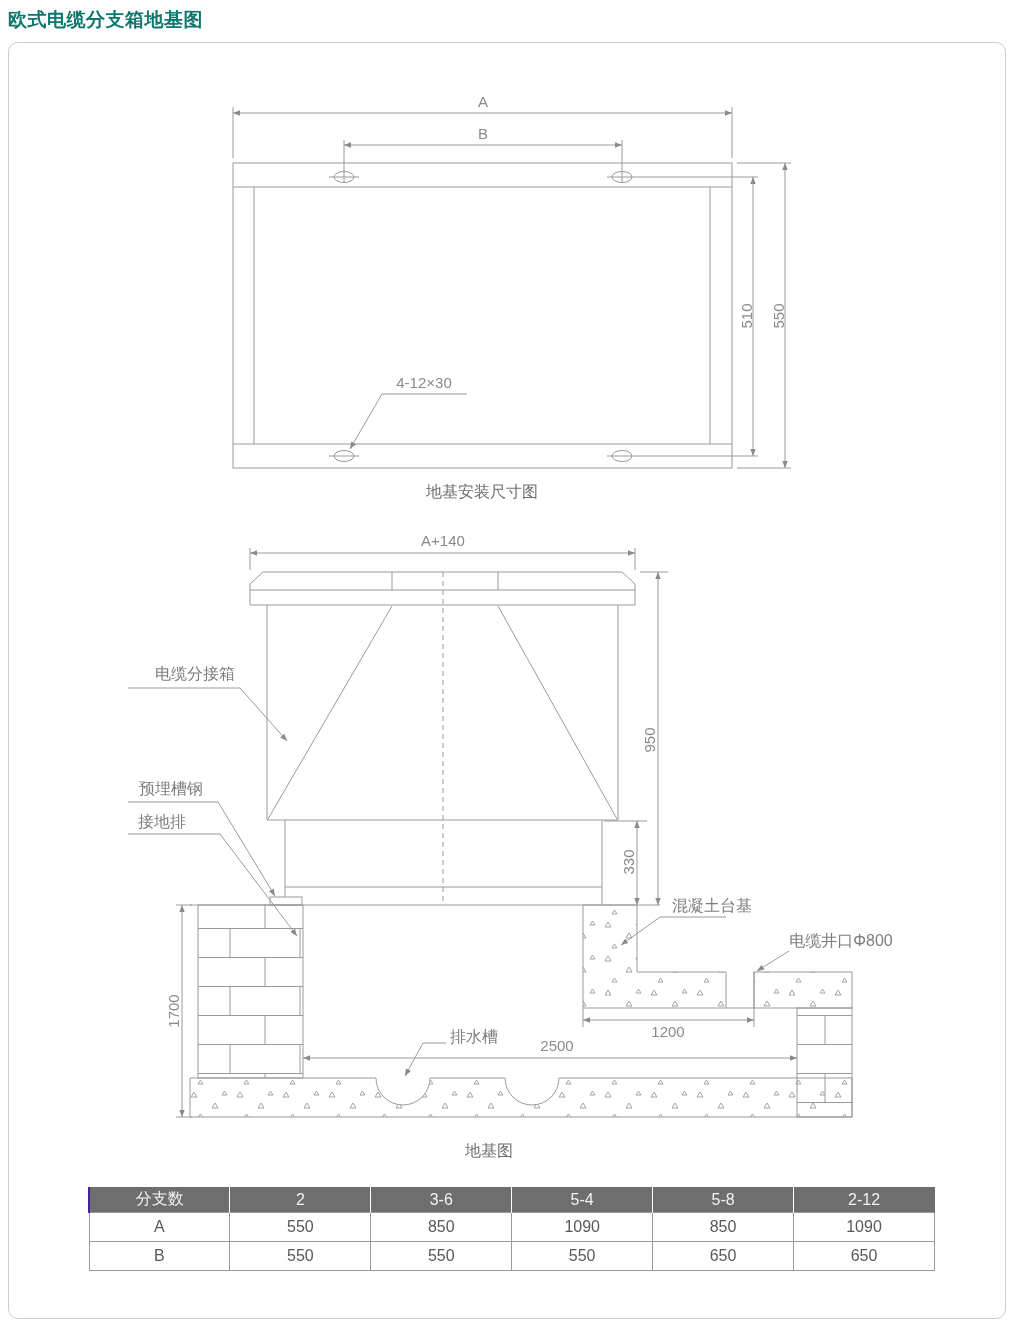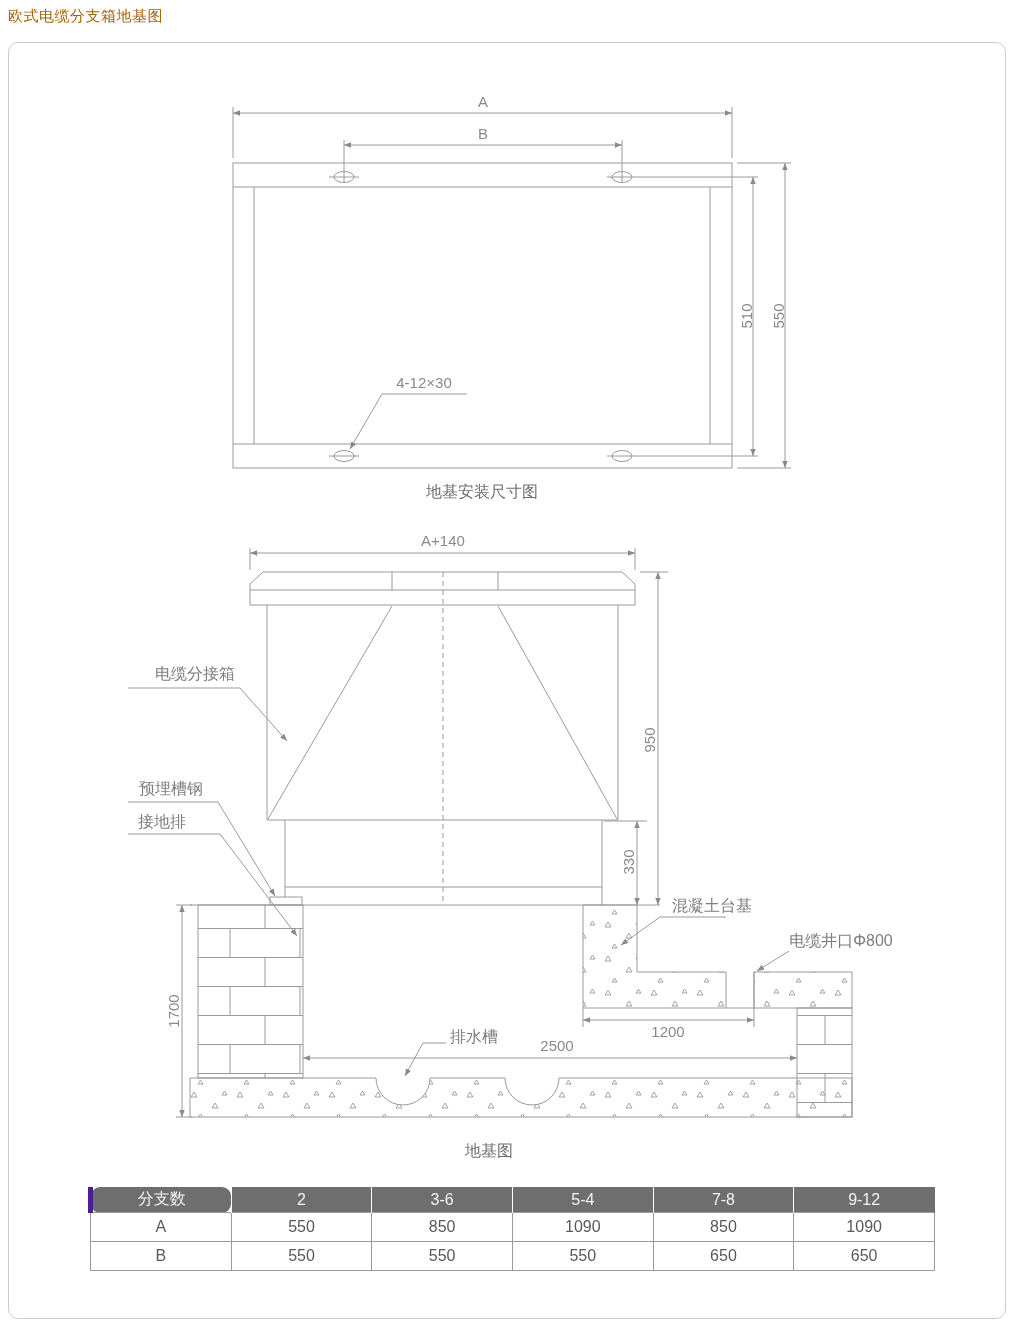--- a/index.html
+++ b/index.html
@@ -1,25 +1,25 @@
 <!DOCTYPE html>
 <html><head>
 <meta charset="utf-8">
 <style>
   html,body{margin:0;padding:0;background:#fff;}
   body{width:1016px;height:1326px;position:relative;font-family:"Liberation Sans",sans-serif;}
-  .page-title{position:absolute;left:8px;top:7px;font-size:15px;font-weight:normal;color:#a16207;letter-spacing:.5px;}
+  .page-title{position:absolute;left:8px;top:7px;font-size:19px;font-weight:bold;color:#0f766e;letter-spacing:.5px;}
   .panel{position:absolute;left:8px;top:42px;width:996px;height:1275px;border:1px solid #ccc;border-radius:10px;background:#fff;}
   svg.draw{position:absolute;left:0;top:0;}
   svg.draw text{font-family:"Liberation Sans",sans-serif;fill:#8a8a8a;font-size:15px;}
   svg.draw text.lbl{fill:#7d7d7d;font-size:16px;}
   svg.draw text.cap{fill:#6f6f6f;font-size:16px;}
   .spec-table{position:absolute;left:88px;top:1187px;width:847px;border-collapse:collapse;table-layout:fixed;font-size:16px;}
   .spec-table th{background:#6e6e6e;color:#f2f2f2;font-weight:normal;height:23px;border-left:1px solid #fff;border-right:1px solid #fff;}
-  .spec-table th:first-child{border-left:5px solid #4c1d95;border-radius:9px;}
+  .spec-table th:first-child{border-left:2px solid #4c1d95;}
   .spec-table th:last-child{border-right:1px solid #6e6e6e;}
   .spec-table td{color:#595959;text-align:center;height:26px;border:1px solid #9a9a9a;background:#fff;}
 </style>
 </head>
 <body>
 
 <div class="page-title">欧式电缆分支箱地基图</div>
 <div class="panel"></div>
 
 <svg class="draw" width="1016" height="1326" viewBox="0 0 1016 1326">
@@ -205,22 +205,22 @@
   </g>
 </svg>
 
 <table class="spec-table">
   <thead>
     <tr>
       <th>分支数</th>
       <th>2</th>
       <th>3-6</th>
       <th>5-4</th>
-      <th>7-8</th>
-      <th>9-12</th>
+      <th>5-8</th>
+      <th>2-12</th>
     </tr>
   </thead>
   <tbody>
     <tr>
       <td>A</td>
       <td>550</td>
       <td>850</td>
       <td>1090</td>
       <td>850</td>
       <td>1090</td>

